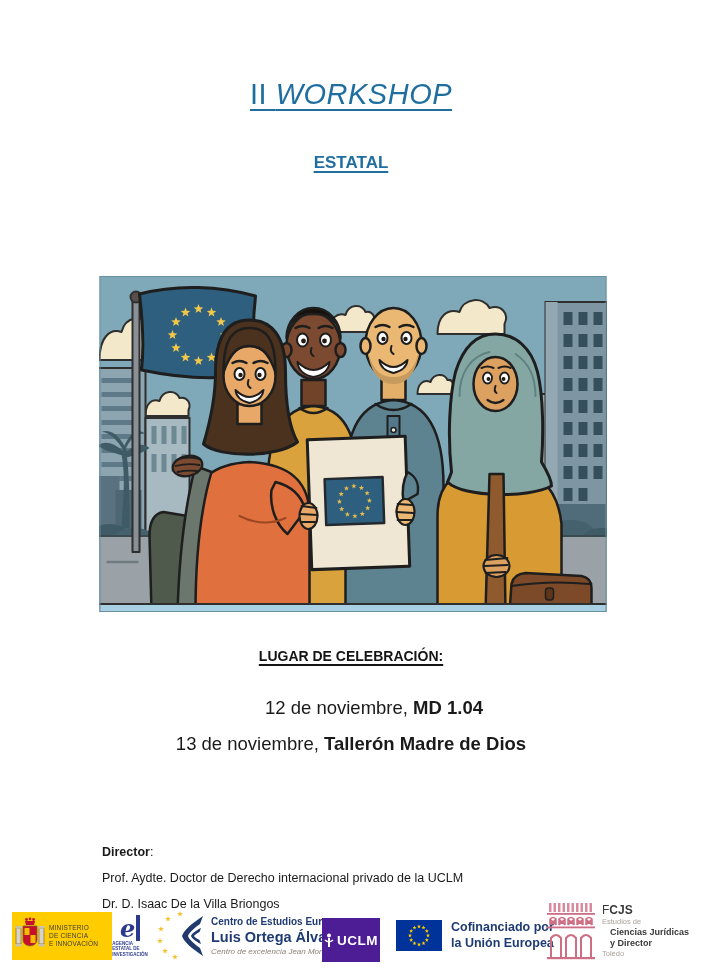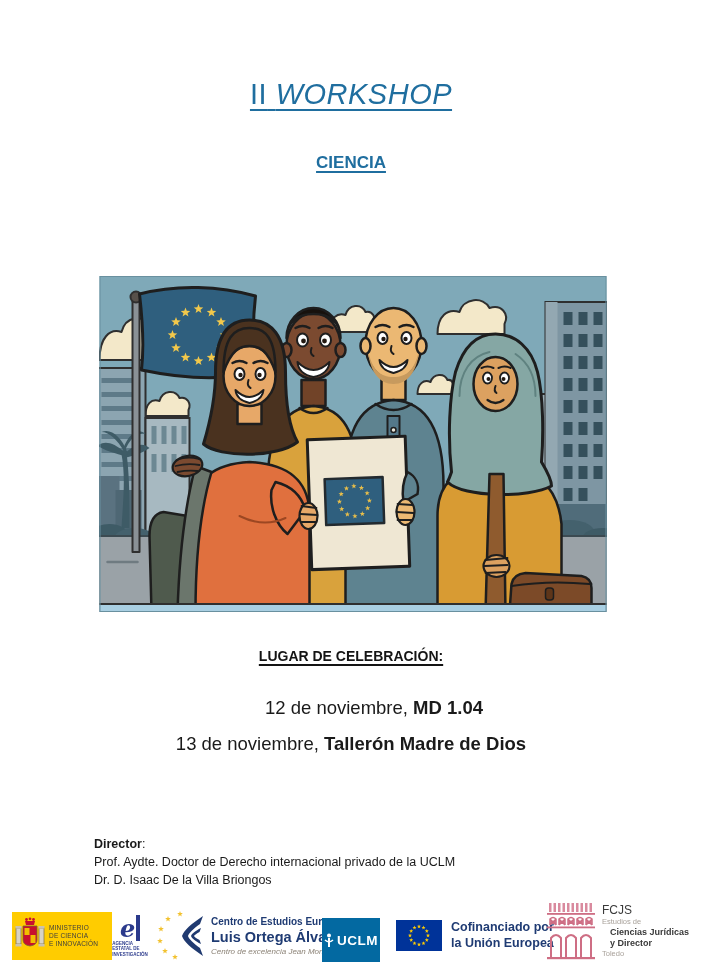--- a/index.html
+++ b/index.html
@@ -26,21 +26,21 @@
     position:absolute;top:648px;left:0;right:0;margin:0;text-align:center;
     font-size:14px;font-weight:bold;color:#141414;
     text-decoration:underline;text-decoration-thickness:1.5px;text-underline-offset:3px;
   }
   .venue-line{position:absolute;left:0;right:0;margin:0;text-align:center;font-size:18.5px;color:#1a1a1a;}
   .venue-line.l1{top:697px;padding-left:46px;}
   .venue-line.l2{top:733px;}
   .venue-line b{font-weight:bold;}
   
   .director{position:absolute;left:94px;top:835px;font-size:12.5px;color:#1a1a1a;}
-  .director p{margin:0;line-height:18px;}
+  .director p{margin:8px;line-height:18px;}
   
   .logos{position:absolute;left:0;top:898px;width:702px;height:75px;}
   .logo{position:absolute;display:flex;align-items:center;}
   .ministry-wrap{left:12px;top:14px;}
   .ministry-yellow{
     width:100px;height:48px;background:#FFCC00;display:flex;align-items:center;
     gap:4px;padding-left:3px;box-sizing:border-box;
   }
   .ministry-text{font-size:6.5px;line-height:8px;color:#3d3d3d;letter-spacing:.2px;}
   .agencia{
@@ -55,43 +55,43 @@
     display:inline-block;width:3.5px;height:26px;background:#2B3A8C;
     vertical-align:-4px;margin-left:1px;
   }
   .agencia-text{font-size:4.5px;line-height:5.5px;color:#2B3A8C;font-weight:bold;text-align:left;}
   .centro{left:153px;top:12px;gap:6px;}
   .centro-text{display:flex;flex-direction:column;}
   .centro-l1{font-size:10px;color:#1F3B73;font-weight:bold;line-height:13px;}
   .centro-l2{font-size:14.5px;color:#1F3B73;font-weight:bold;line-height:18px;}
   .centro-l3{font-size:8px;color:#8C8377;font-style:italic;line-height:12px;}
   .uclm{
-    left:322px;top:20px;width:58px;height:44px;background:#0369a1;
+    left:322px;top:20px;width:58px;height:44px;background:#4c1d95;
     color:#ffffff;justify-content:center;gap:3px;
   }
   .uclm-label{font-weight:bold;font-size:13.5px;letter-spacing:.5px;}
   .eu-funding{left:396px;top:21px;gap:9px;}
   .eu-funding-text{font-size:12.5px;font-weight:bold;color:#1F3B73;line-height:16px;}
   .fcjs{left:547px;top:4px;gap:7px;align-items:flex-start;}
   .fcjs-text{display:flex;flex-direction:column;padding-top:2px;}
   .fcjs-acronym{font-size:12px;color:#3a3a3a;line-height:13px;}
-  .fcjs-acronym .bold{font-weight:normal;}
+  .fcjs-acronym .bold{font-weight:bold;}
   .fcjs-muted{font-size:7.5px;color:#A9A29B;line-height:10px;}
   .fcjs-strong{font-size:9px;color:#3a3a3a;font-weight:bold;line-height:11px;margin-left:8px;}
 </style>
 </head>
 <body>
 
 <h1 class="title">
   <span class="tu"><span>II</span> <span class="ws">WORKSHOP</span></span>
 </h1>
 
 <h2 class="subtitle">
   <br>
-  <span>CIENCIA</span>
+  <span>ESTATAL</span>
 </h2>
 
 <svg class="illustration" viewBox="0 0 507 336" xmlns="http://www.w3.org/2000/svg">
   <defs>
     <path id="star" d="M0,-5 L1.23,-1.7 L4.76,-1.55 L2,0.65 L2.94,4.05 L0,2.1 L-2.94,4.05 L-2,0.65 L-4.76,-1.55 L-1.23,-1.7 Z"></path>
   </defs>
 
   <rect width="507" height="336" fill="#7FA9B8"></rect>
 
   <g fill="#F3E8C9" stroke="#2F2F2F" stroke-width="2" stroke-linejoin="round">

